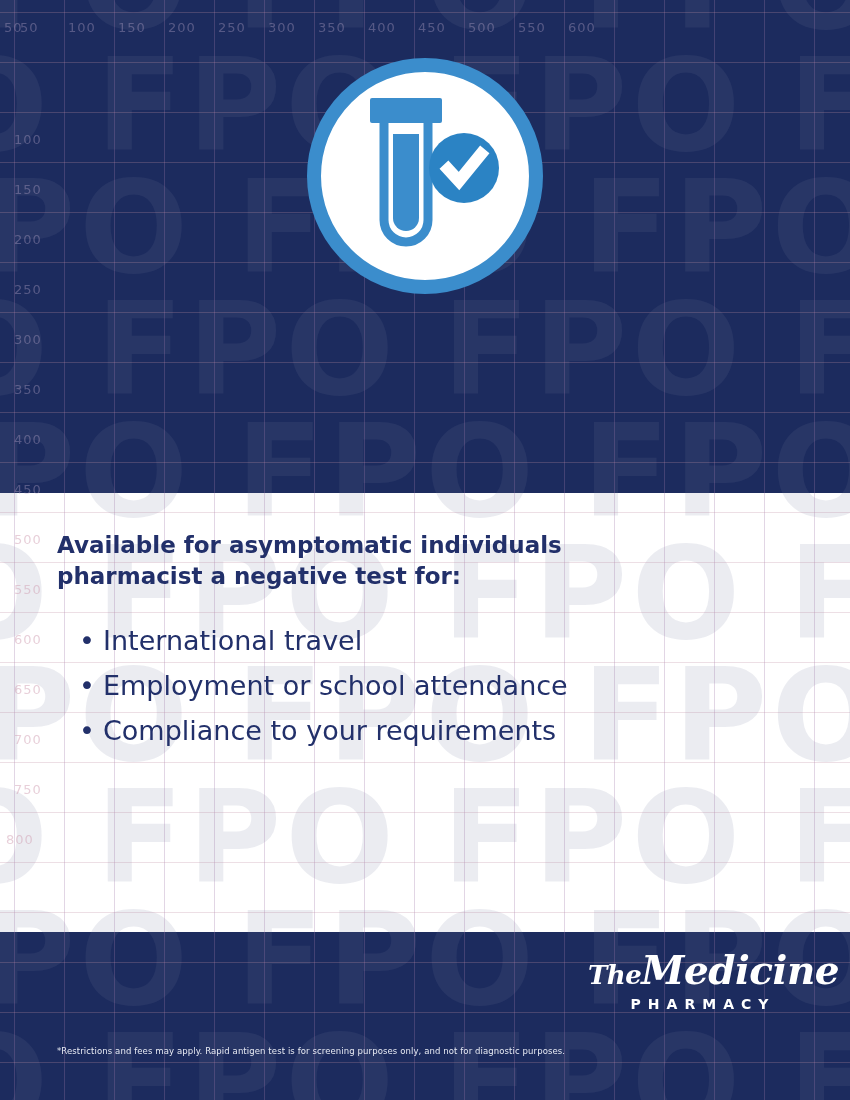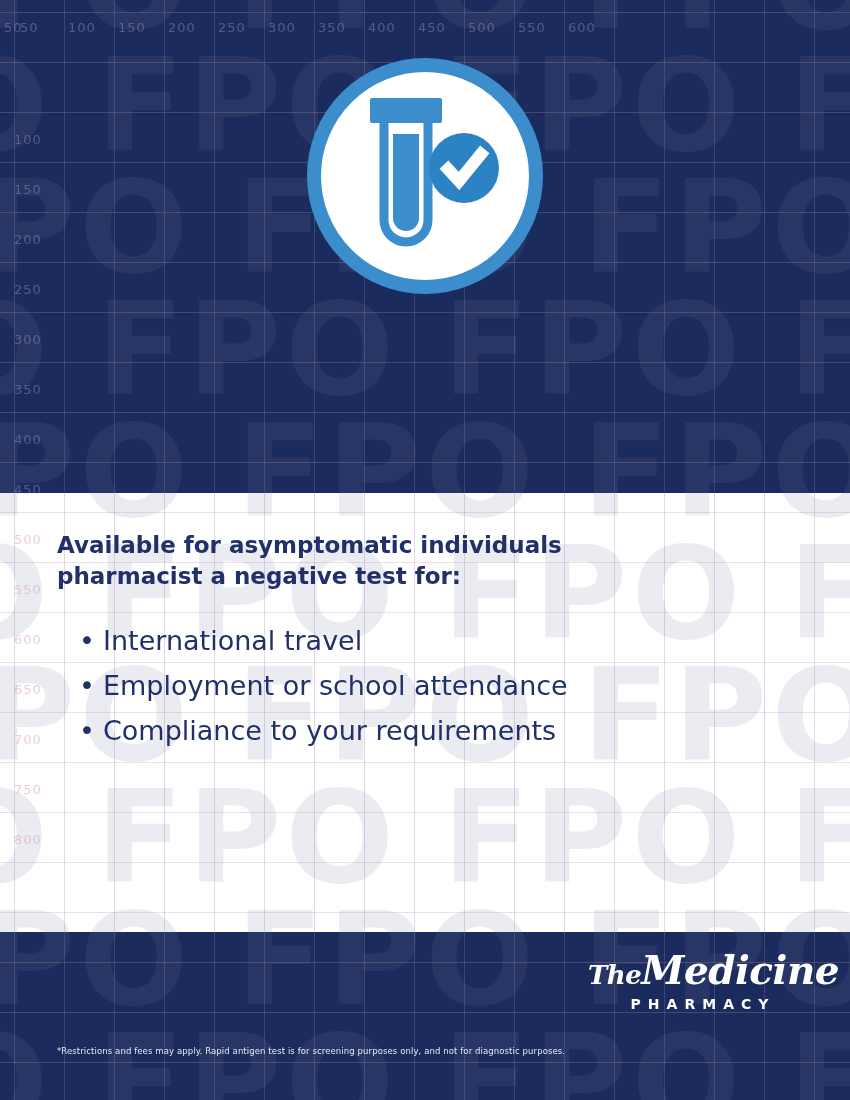--- a/index.html
+++ b/index.html
@@ -352,21 +352,21 @@
       <div class="ruler-label on-dark" style="left: 14px; top: 332px;">300</div>
       <div class="ruler-label on-dark" style="left: 14px; top: 382px;">350</div>
       <div class="ruler-label on-dark" style="left: 14px; top: 432px;">400</div>
       <div class="ruler-label on-dark" style="left: 14px; top: 482px;">450</div>
       <div class="ruler-label on-light" style="left: 14px; top: 532px;">500</div>
       <div class="ruler-label on-light" style="left: 14px; top: 582px;">550</div>
       <div class="ruler-label on-light" style="left: 14px; top: 632px;">600</div>
       <div class="ruler-label on-light" style="left: 14px; top: 682px;">650</div>
       <div class="ruler-label on-light" style="left: 14px; top: 732px;">700</div>
       <div class="ruler-label on-light" style="left: 14px; top: 782px;">750</div>
-      <div class="ruler-label on-light" style="left: 14px; top: 832px;">800</div>
+      <div class="ruler-label on-light" style="left: 6px; top: 832px;">800</div>
     </div>
 
   <div class="badge-wrap">
     <div class="badge">
       <svg width="208" height="208" viewBox="0 0 208 208" aria-hidden="true">
 
         <path d="M63 44 h44 v104 a22 22 0 0 1 -44 0 Z" fill="none" stroke="#3b8dcc" stroke-width="9"></path>
 
         <rect x="49" y="26" width="72" height="25" rx="2" fill="#3b8dcc"></rect>
 

